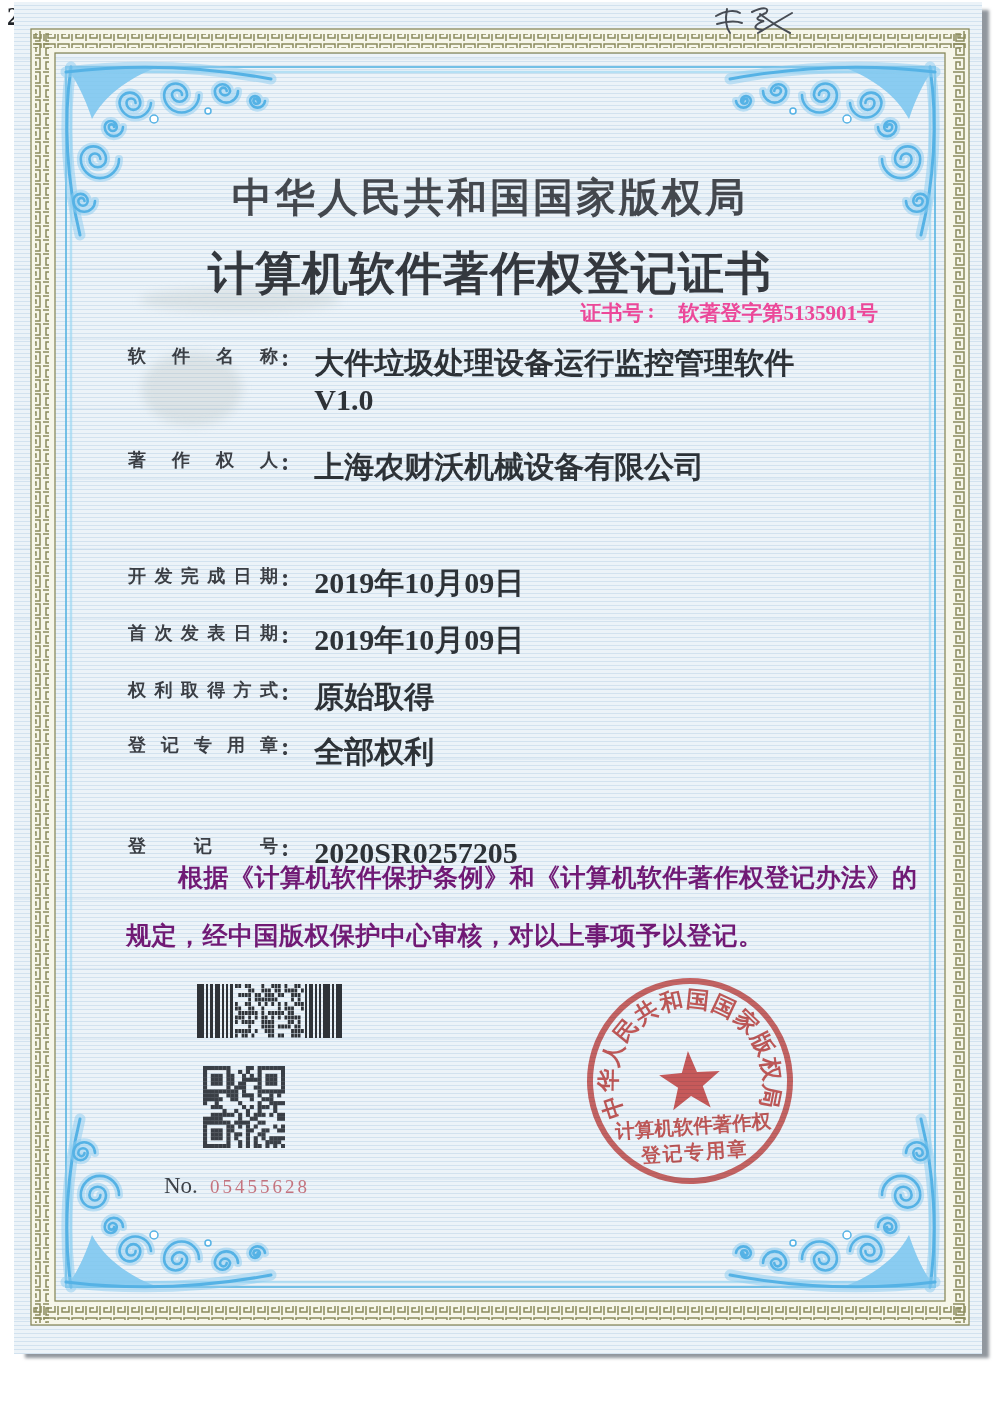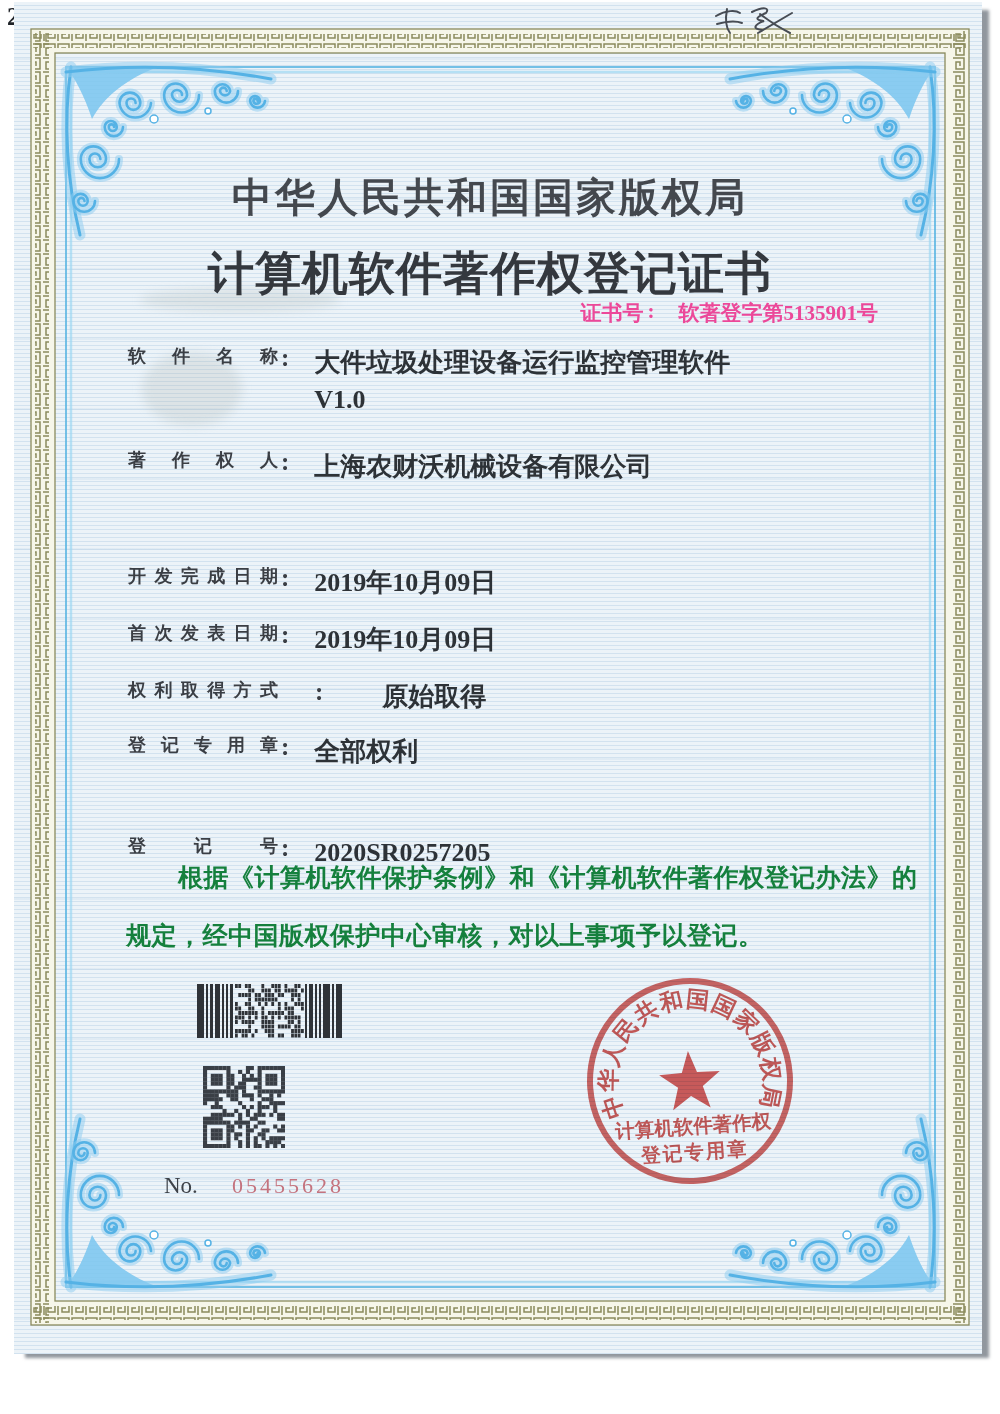--- a/index.html
+++ b/index.html
@@ -18,28 +18,28 @@
   svg.frame{position:absolute;left:0;top:0;width:1000px;height:1414px;z-index:1;}
   .smudge{position:absolute;z-index:2;border-radius:50%;filter:blur(5px);background:rgba(165,172,168,.22);}
   .txt{position:absolute;z-index:3;color:#33373c;}
   .authority{left:60px;right:80px;top:170px;text-align:center;font-size:40px;font-weight:600;letter-spacing:3px;color:#44484e;}
   .cert-title{left:60px;right:80px;top:243px;text-align:center;font-size:46px;font-weight:700;letter-spacing:1px;color:#34383e;}
   .certno{top:299px;right:122px;font-size:21px;font-weight:600;display:flex;gap:4px;color:#ec4899;}
   .certno .gap{display:inline-block;width:16px;}
   .frow{position:absolute;left:128px;z-index:3;display:flex;align-items:flex-start;font-weight:600;}
   .frow .lbl{display:inline-block;width:150px;text-align:justify;text-align-last:justify;font-size:18px;color:#3a3e44;}
   .frow .colon{font-size:25px;color:#3a3e44;padding-left:3px;}
-  .frow .val{margin-left:25px;font-size:26px;color:#2d3237;line-height:37px;}
+  .frow .val{margin-left:25px;font-size:30px;color:#2d3237;line-height:37px;}
   .frow .val span{display:block;white-space:nowrap;}
-  .statement{left:126px;top:849px;width:790px;font-size:25px;font-weight:600;color:#15803d;letter-spacing:.5px;}
+  .statement{left:126px;top:849px;width:790px;font-size:25px;font-weight:600;color:#701a75;letter-spacing:.5px;}
   .statement div{line-height:58px;white-space:nowrap;}
   .statement div:first-child{text-indent:52px;}
   .serial{left:164px;top:1173px;display:flex;align-items:baseline;}
   .serial .no{font-size:23px;color:#3d4249;}
-  .serial .num{margin-left:34px;font-size:22px;letter-spacing:3px;color:#c4737e;}
+  .serial .num{margin-left:12px;font-size:19px;letter-spacing:3px;color:#c4737e;}
   .issue-date{left:598px;top:1175px;width:200px;text-align:center;font-size:25px;font-weight:600;letter-spacing:1px;color:#1e2227;z-index:3;}
   .code{position:absolute;z-index:3;}
   .seal{position:absolute;left:582px;top:973px;width:216px;height:216px;z-index:4;mix-blend-mode:multiply;transform:rotate(-4deg);opacity:.93;}
 </style>
 </head>
 <body>
 
 <div class="paper"></div>
 
 <svg class="frame" viewBox="0 0 1000 1414">
@@ -206,21 +206,21 @@
       <span>2019年10月09日</span>
     </span>
 </div>
 <div class="frow" style="top:621px;">
   <span class="lbl">首次发表日期</span>
     <span class="colon">:</span>
   <span class="val">
       <span>2019年10月09日</span>
     </span>
 </div>
-<div class="frow" style="top:678px;gap:34px;">
+<div class="frow" style="top:678px;">
   <span class="lbl">权利取得方式</span>
     <span class="colon">:</span>
   <span class="val">
       <span>原始取得</span>
     </span>
 </div>
 <div class="frow" style="top:733px;">
   <span class="lbl">登记专用章</span>
     <span class="colon">:</span>
   <span class="val">

